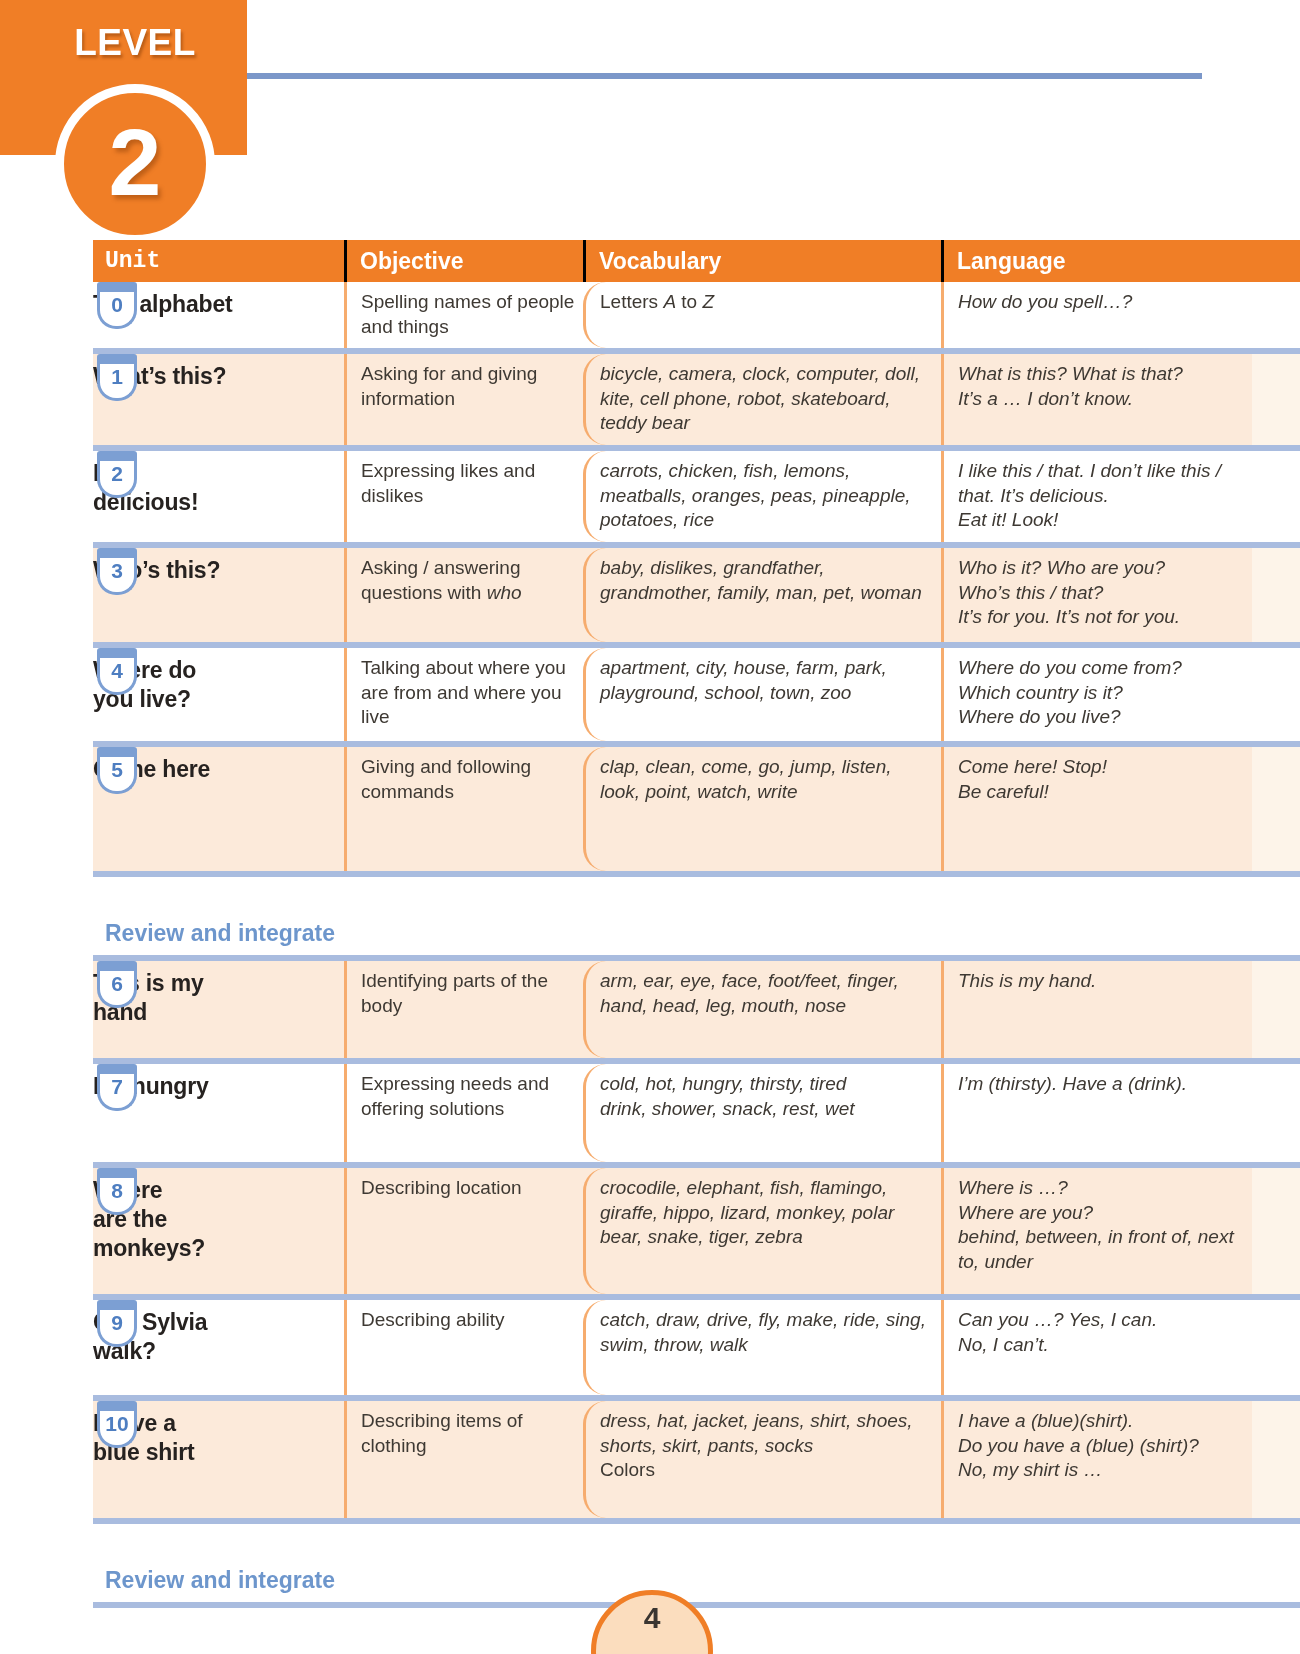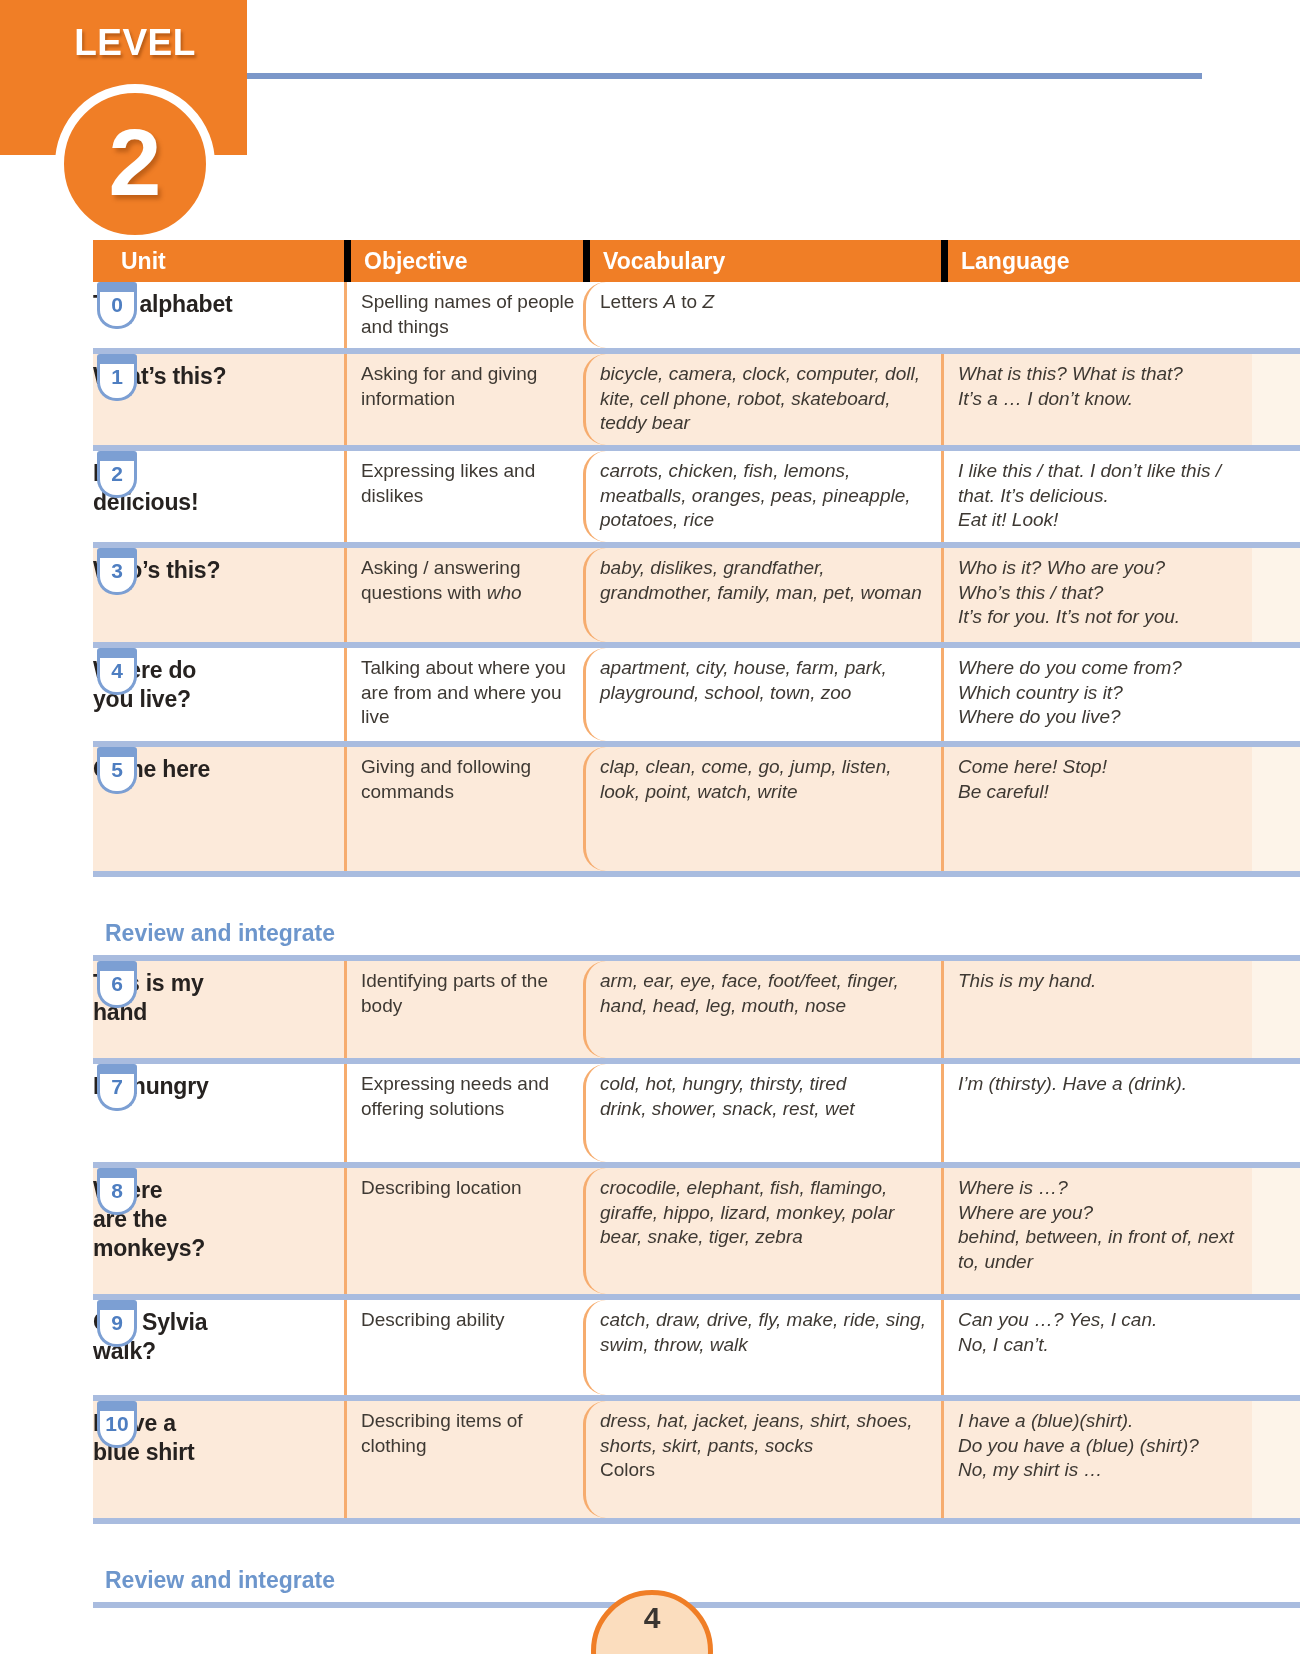--- a/index.html
+++ b/index.html
@@ -40,22 +40,22 @@
   .syllabus { position:absolute; left:93px; top:240px; width:1207px; }
 
   .t-header {
     display:grid; grid-template-columns:251px 239px 358px 1fr;
     background:#F07E26; height:42px;
   }
   .th {
     color:#ffffff; font-weight:700; font-size:23px;
     display:flex; align-items:center; padding-left:13px;
   }
-  .th + .th { border-left:7px solid #000000; }
-  .th-unit { padding-left:28px; }
+  .th + .th { border-left:3px solid #000000; }
+  .th-unit { padding-left:12px;font-family:Liberation Mono, monospace; }
 
   .t-row { display:grid; grid-template-columns:251px 239px 358px 1fr; }
   .t-row.white { background:#ffffff; }
   .t-row.peach {
     background:linear-gradient(90deg,#FCEADA 0px,#FCEADA 1159px,#FDF4E9 1159px);
   }
   .td {
     padding:8px 8px 4px 14px; font-size:19px; line-height:1.3; color:#3E3933;
     white-space:pre-line;
   }
@@ -121,20 +121,21 @@
             <div class="unit-badge">
               <div class="ub-top"></div>
               <div class="ub-body">
                 <span>0</span>
               </div>
             </div>
             <div class="unit-title">The alphabet</div>
           </div>
           <div class="td td-obj"><span>Spelling names of people and things</span></div>
           <div class="td td-vocab"><span>Letters </span><span class="it">A</span><span> to </span><span class="it">Z</span></div>
+          <div class="td td-lang"><span class="it">How do you spell…?</span></div>
         </div>
         <div class="row-sep"></div>
         <div class="t-row peach" style="min-height: 91px;">
           <div class="td td-unit">
             <div class="unit-badge">
               <div class="ub-top"></div>
               <div class="ub-body">
                 <span>1</span>
               </div>
             </div>

